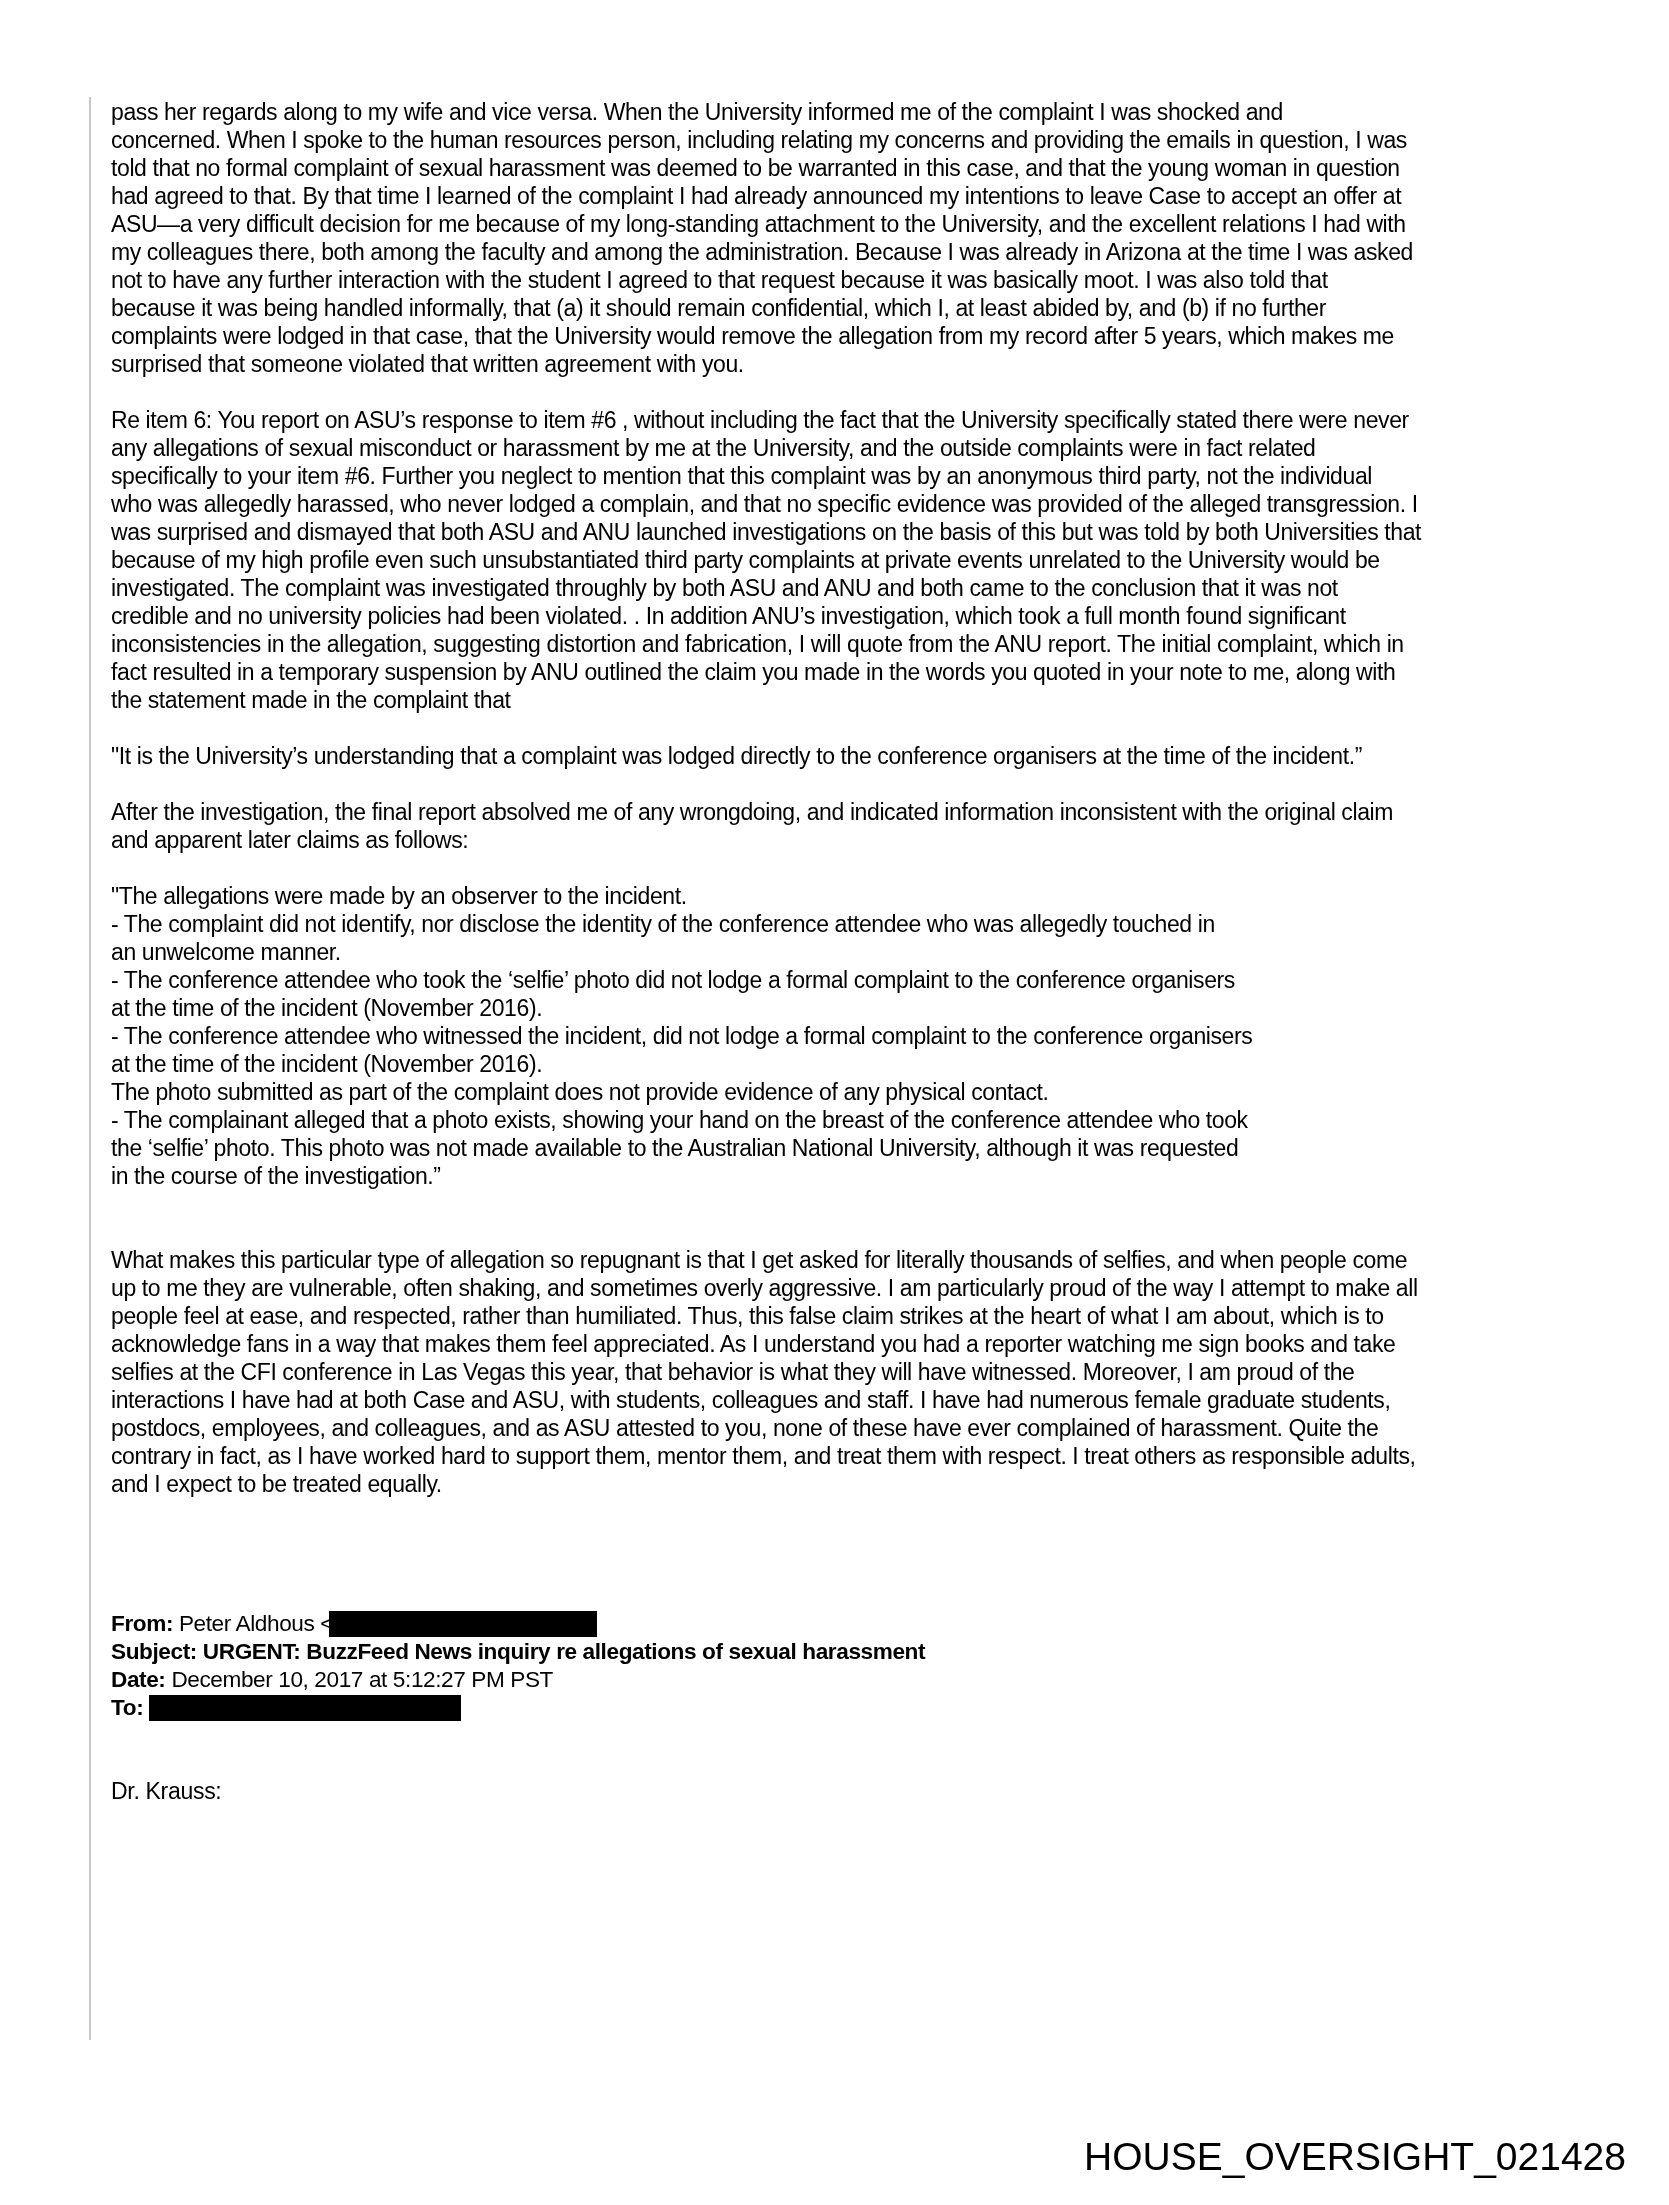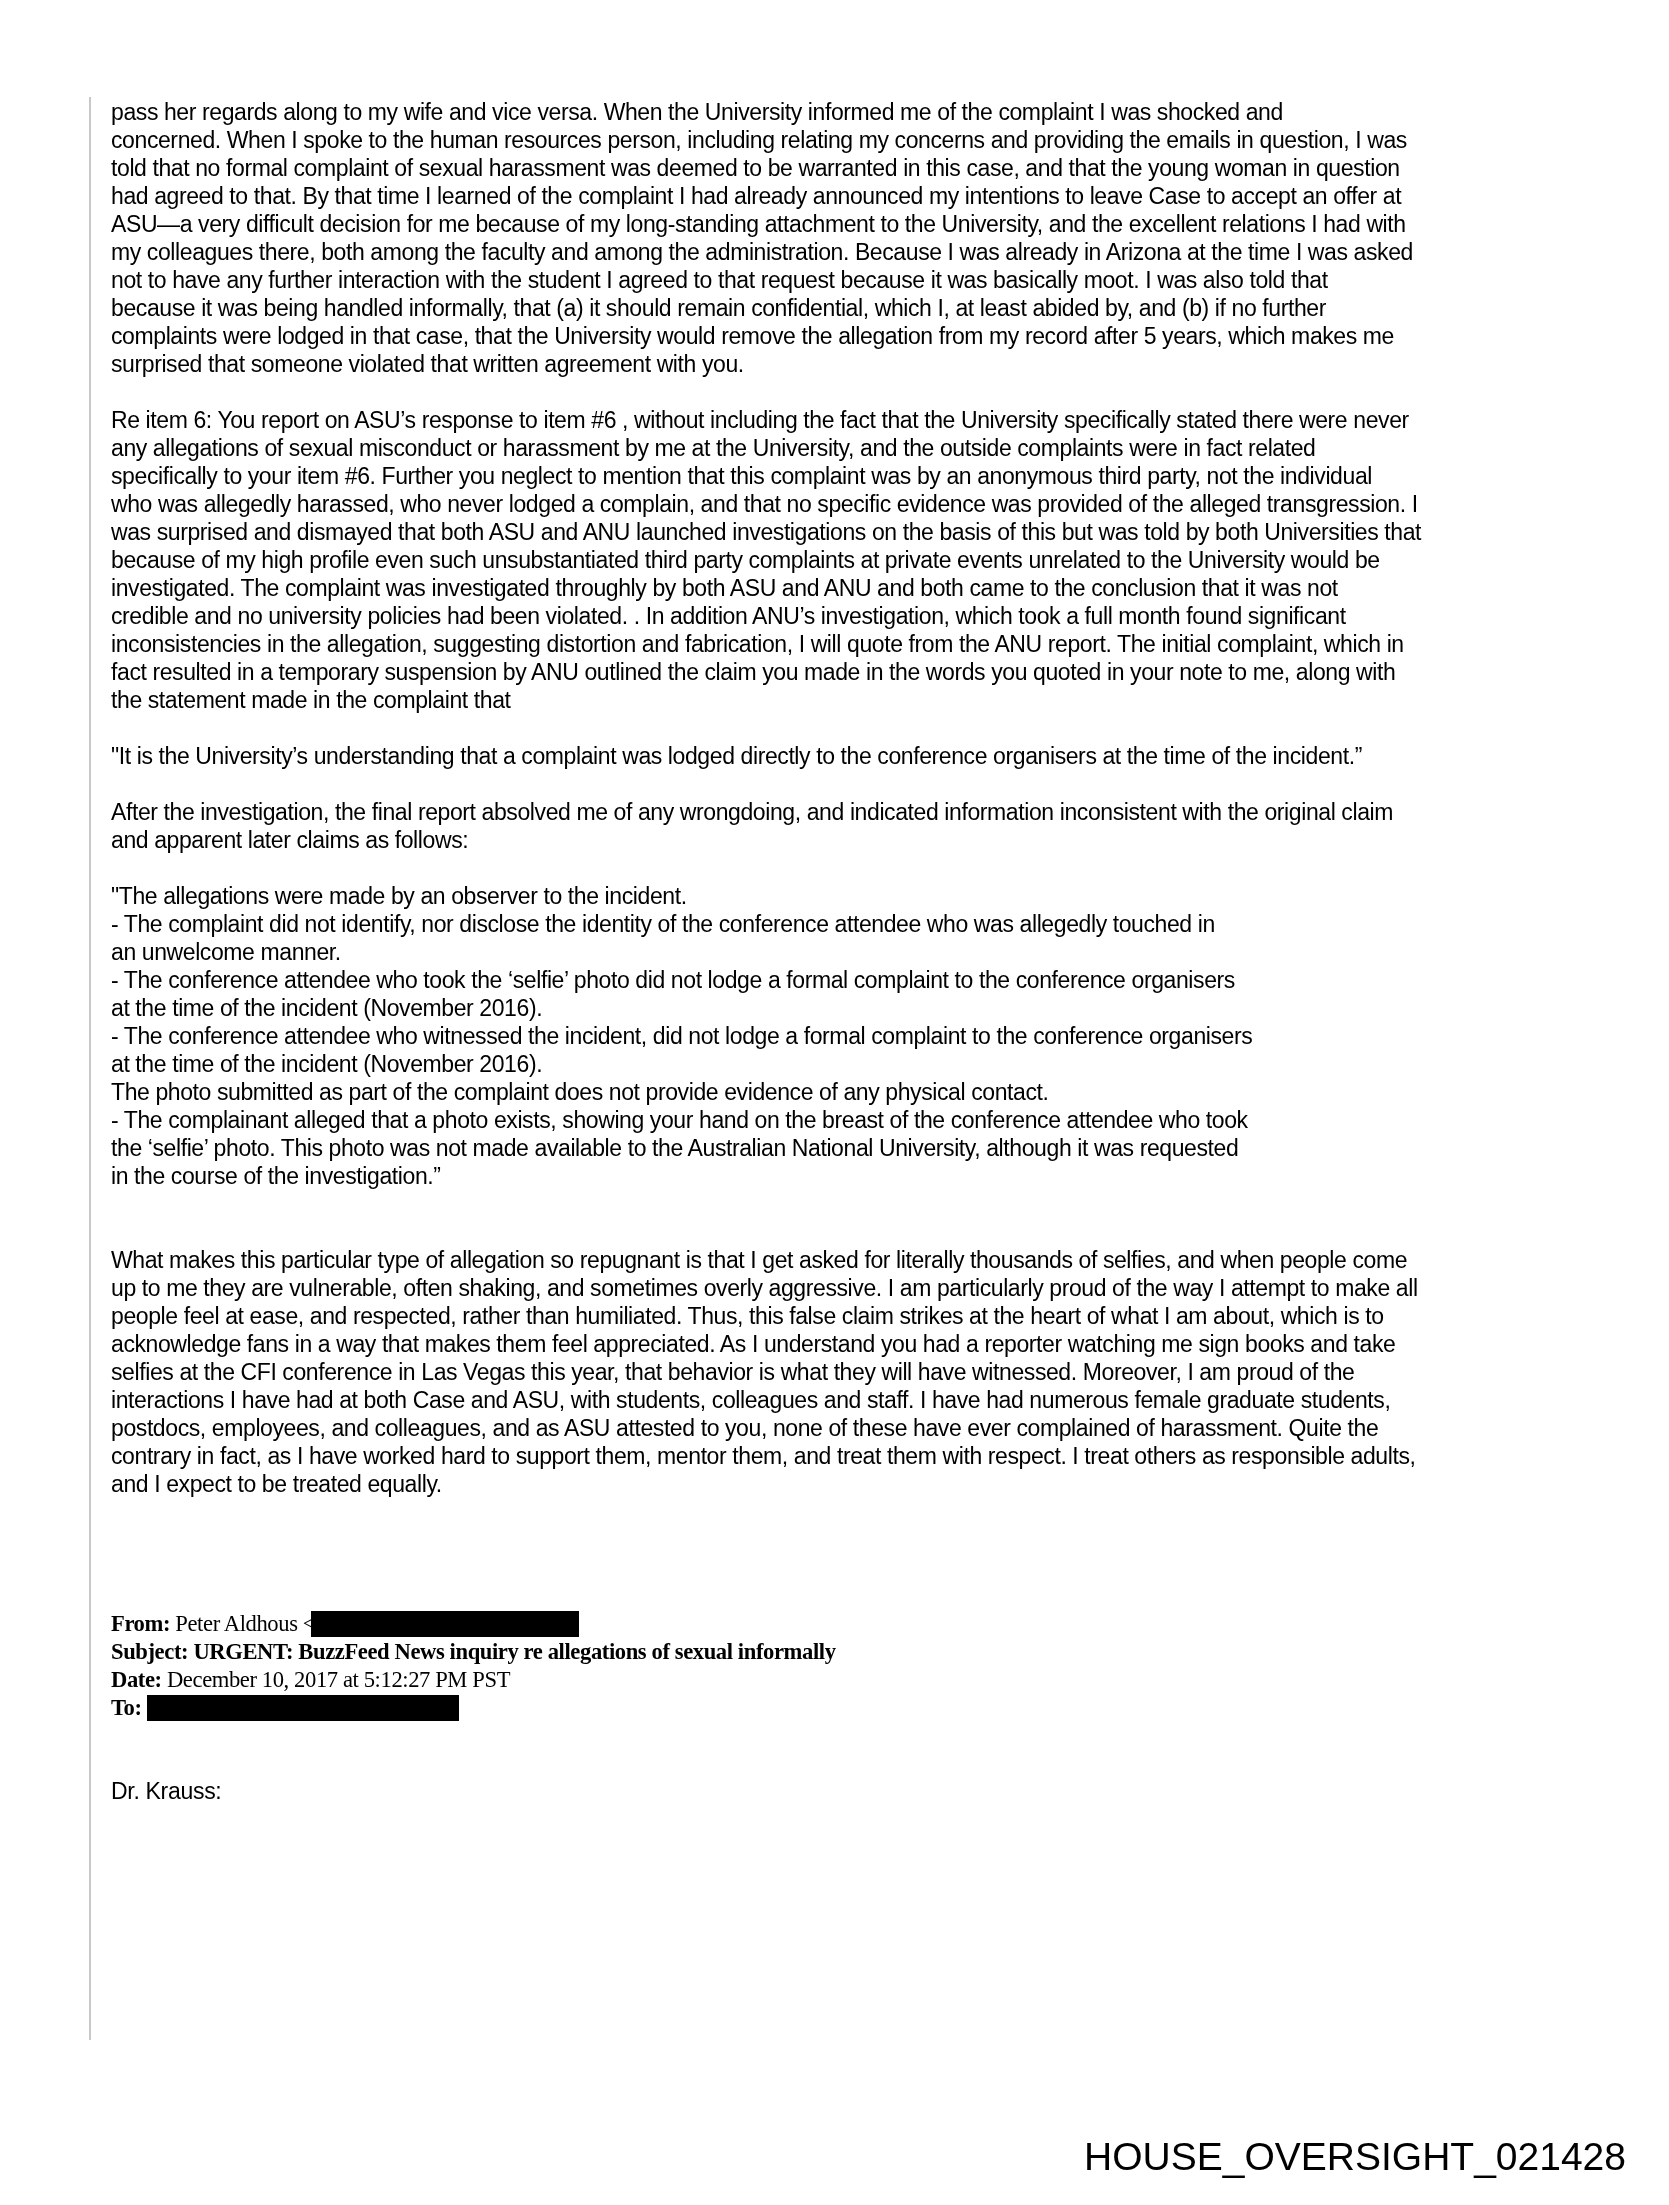--- a/index.html
+++ b/index.html
@@ -2,21 +2,21 @@
 <html style="font-size:10.5px"><head>
 <meta charset="utf-8">
 <style>
   html, body { margin: 0; padding: 0; background: #ffffff; }
   body { width: 1669px; height: 2205px; position: relative; overflow: hidden; font-family: "Liberation Sans", sans-serif; color: #000; }
   .quote-bar { position: absolute; left: 89px; top: 97px; width: 2px; height: 1943px; background: #c8c8c8; }
   .page { position: absolute; left: 111px; top: 98px; width: 1473px; }
   .para { font-size: 23px; line-height: 28px; letter-spacing: -0.4px; white-space: pre-line; margin: 0; }
   .gap1 { height: 28px; }
   .gap2 { height: 56px; }
-  .hdr { font-size: 22.6px; line-height: 28px; letter-spacing: -0.4px; margin: 0; display: flex; align-items: center; font-family: Liberation Serif, serif; }
+  .hdr { font-size: 22.6px; line-height: 28px; letter-spacing: -0.4px; margin: 0; display: flex; align-items: center; }
   .hdr b { font-weight: bold; }
   .redact { display: inline-block; background: #000; height: 26px; vertical-align: middle; }
   .large { font-size: 23px; line-height: 35px; letter-spacing: -0.3px; margin: 0; white-space: pre-line; }
   .footer { position: absolute; right: 43px; top: 2135px; font-size: 39px; letter-spacing: 0px; }
 </style>
 </head>
 <body>
 
 <div class="quote-bar"></div>
 
@@ -71,21 +71,21 @@
 postdocs, employees, and colleagues, and as ASU attested to you, none of these have ever complained of harassment.  Quite the
 contrary in fact, as I have worked hard to support them, mentor them, and treat them with respect.  I treat others as responsible adults,
 and I expect to be treated equally.</p>
   <div class="gap2"></div>
   <div class="gap1"></div>
   <div class="gap1"></div>
   <div class="hdr">
     <b>From:</b>&nbsp;<span>Peter Aldhous &lt;</span><span class="redact" style="width:268px;margin-left:-3.9px"></span>
   </div>
   <div class="hdr">
-    <b>Subject:</b>&nbsp;<b>URGENT: BuzzFeed News inquiry re allegations of sexual informally</b>
+    <b>Subject:</b>&nbsp;<b>URGENT: BuzzFeed News inquiry re allegations of sexual harassment</b>
   </div>
   <div class="hdr">
     <b>Date:</b>&nbsp;<span>December 10, 2017 at 5:12:27 PM PST</span>
   </div>
   <div class="hdr">
     <b>To:</b>&nbsp;<span class="redact" style="width:312px"></span>
   </div>
   <div style="height:52px"></div>
   <p class="large">Dr. Krauss:</p>
   <div style="height:35px"></div>

